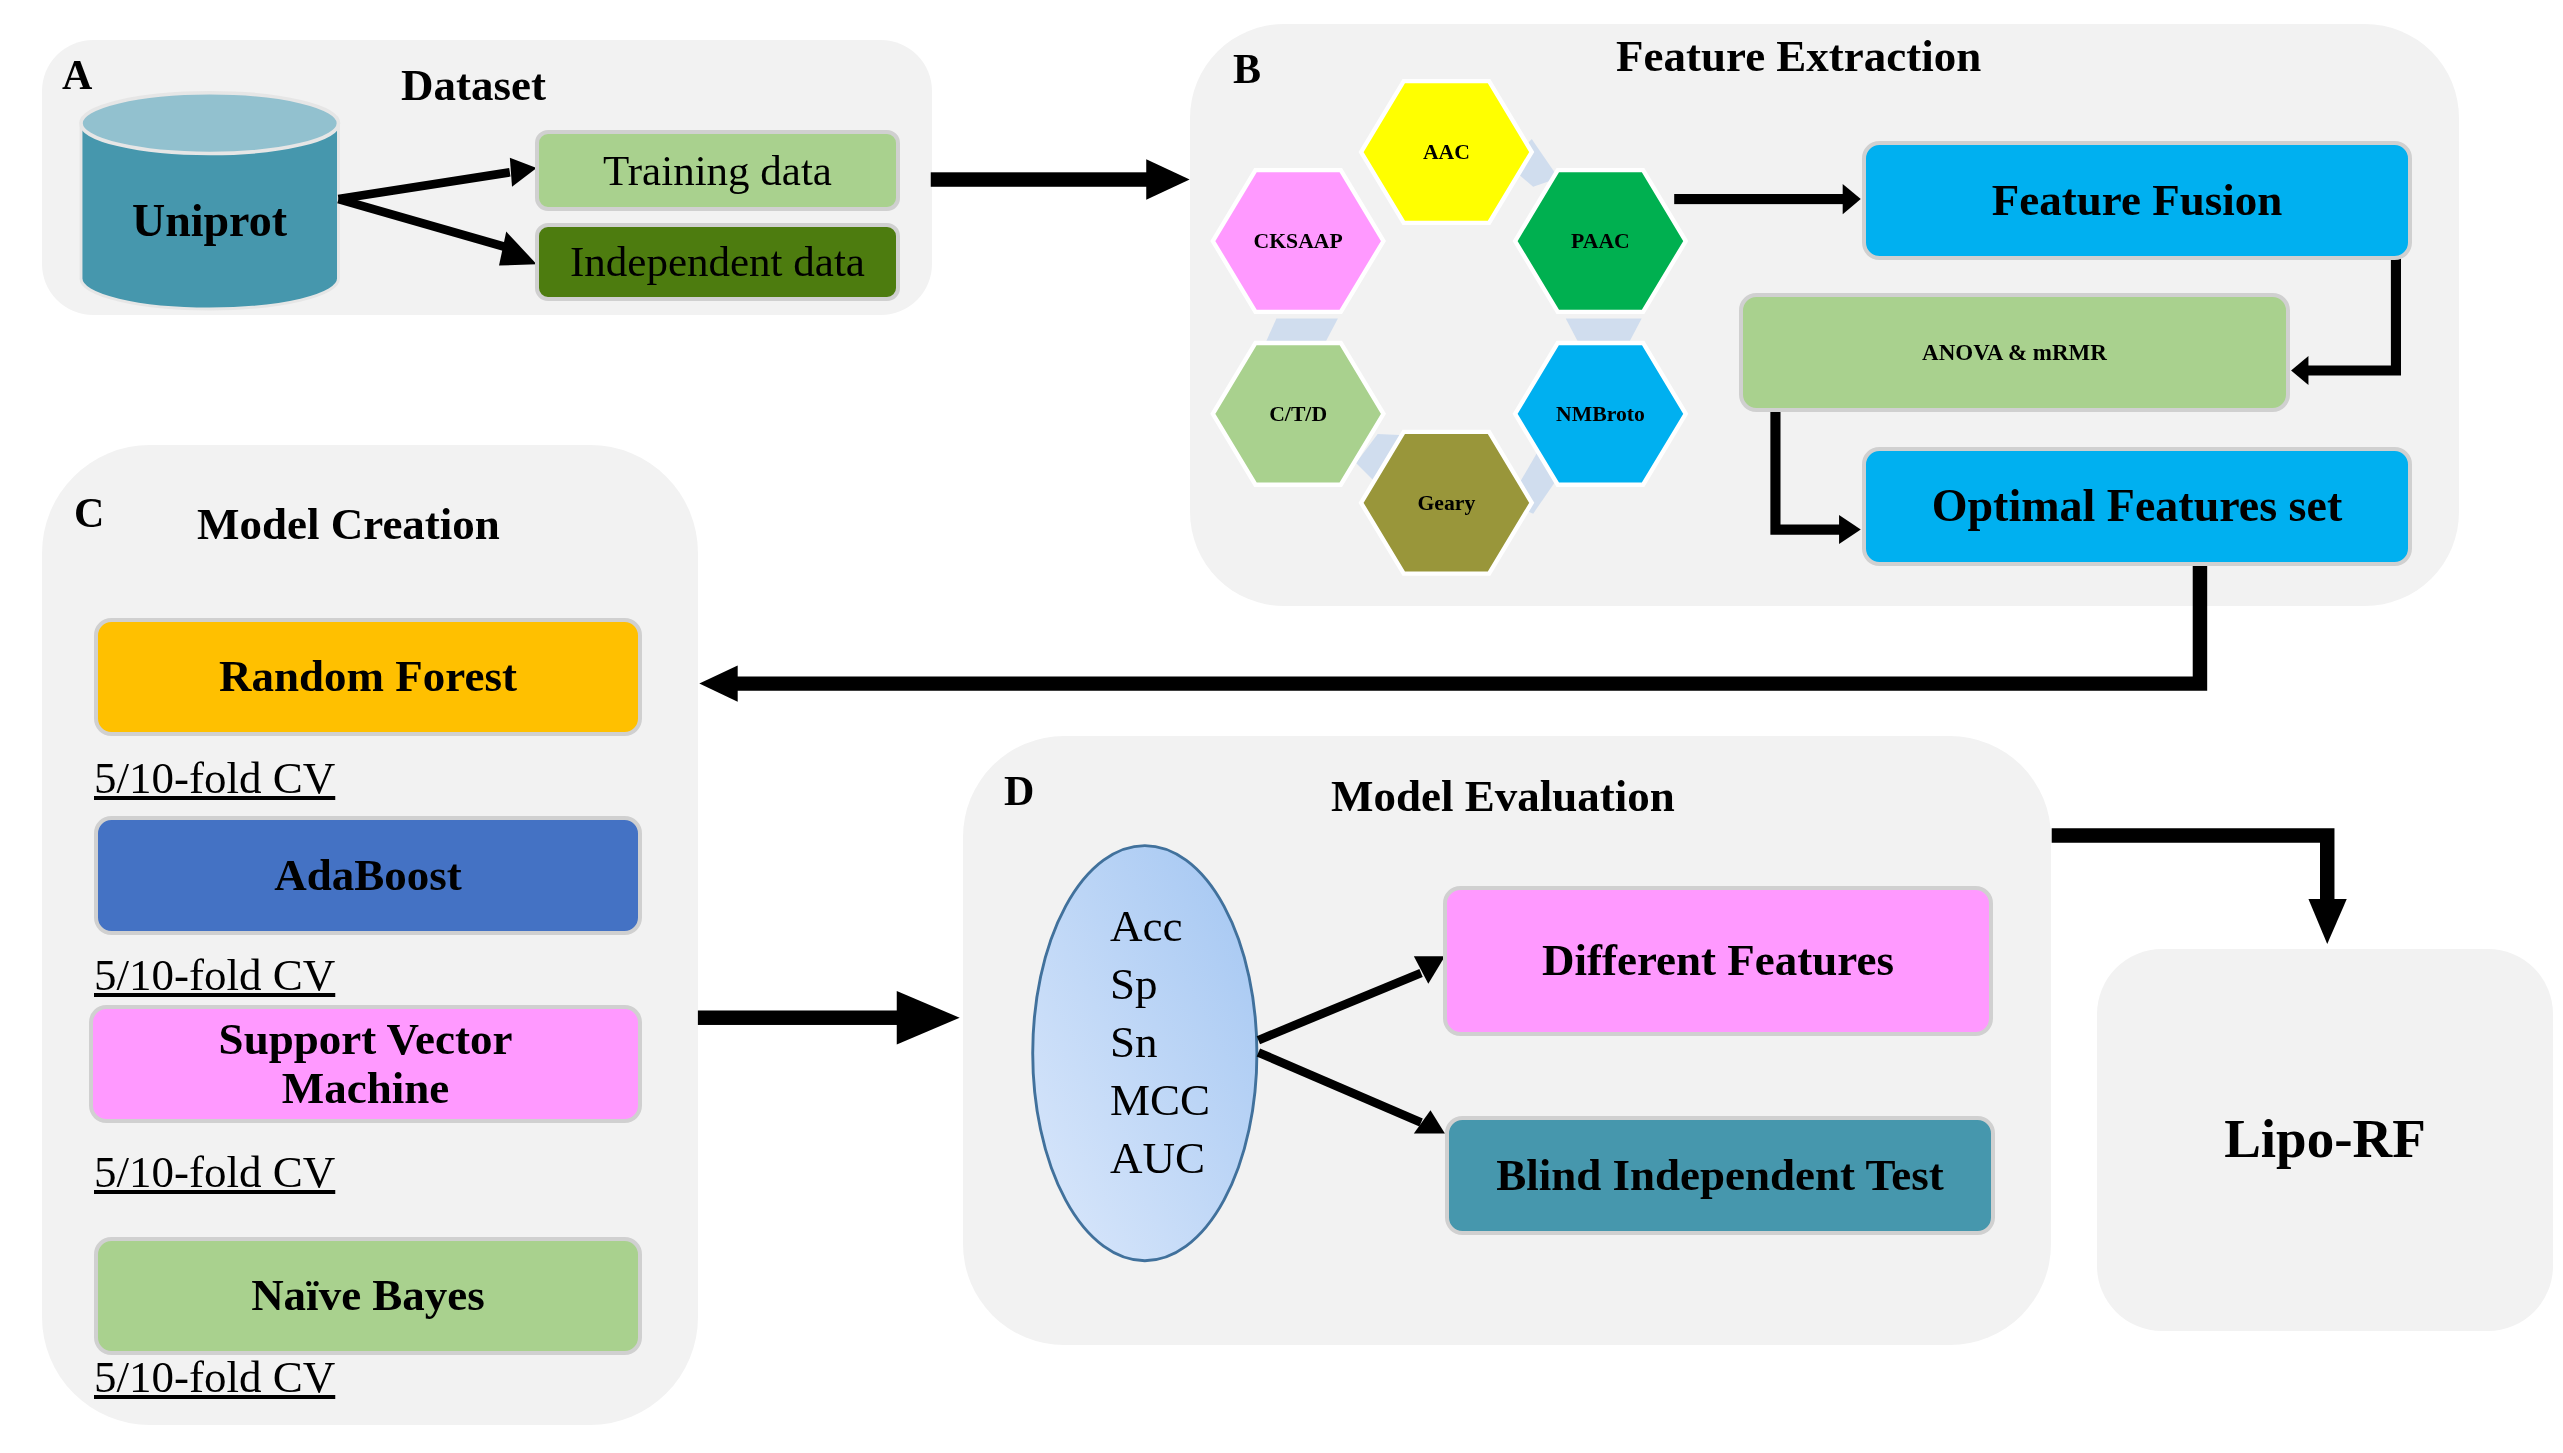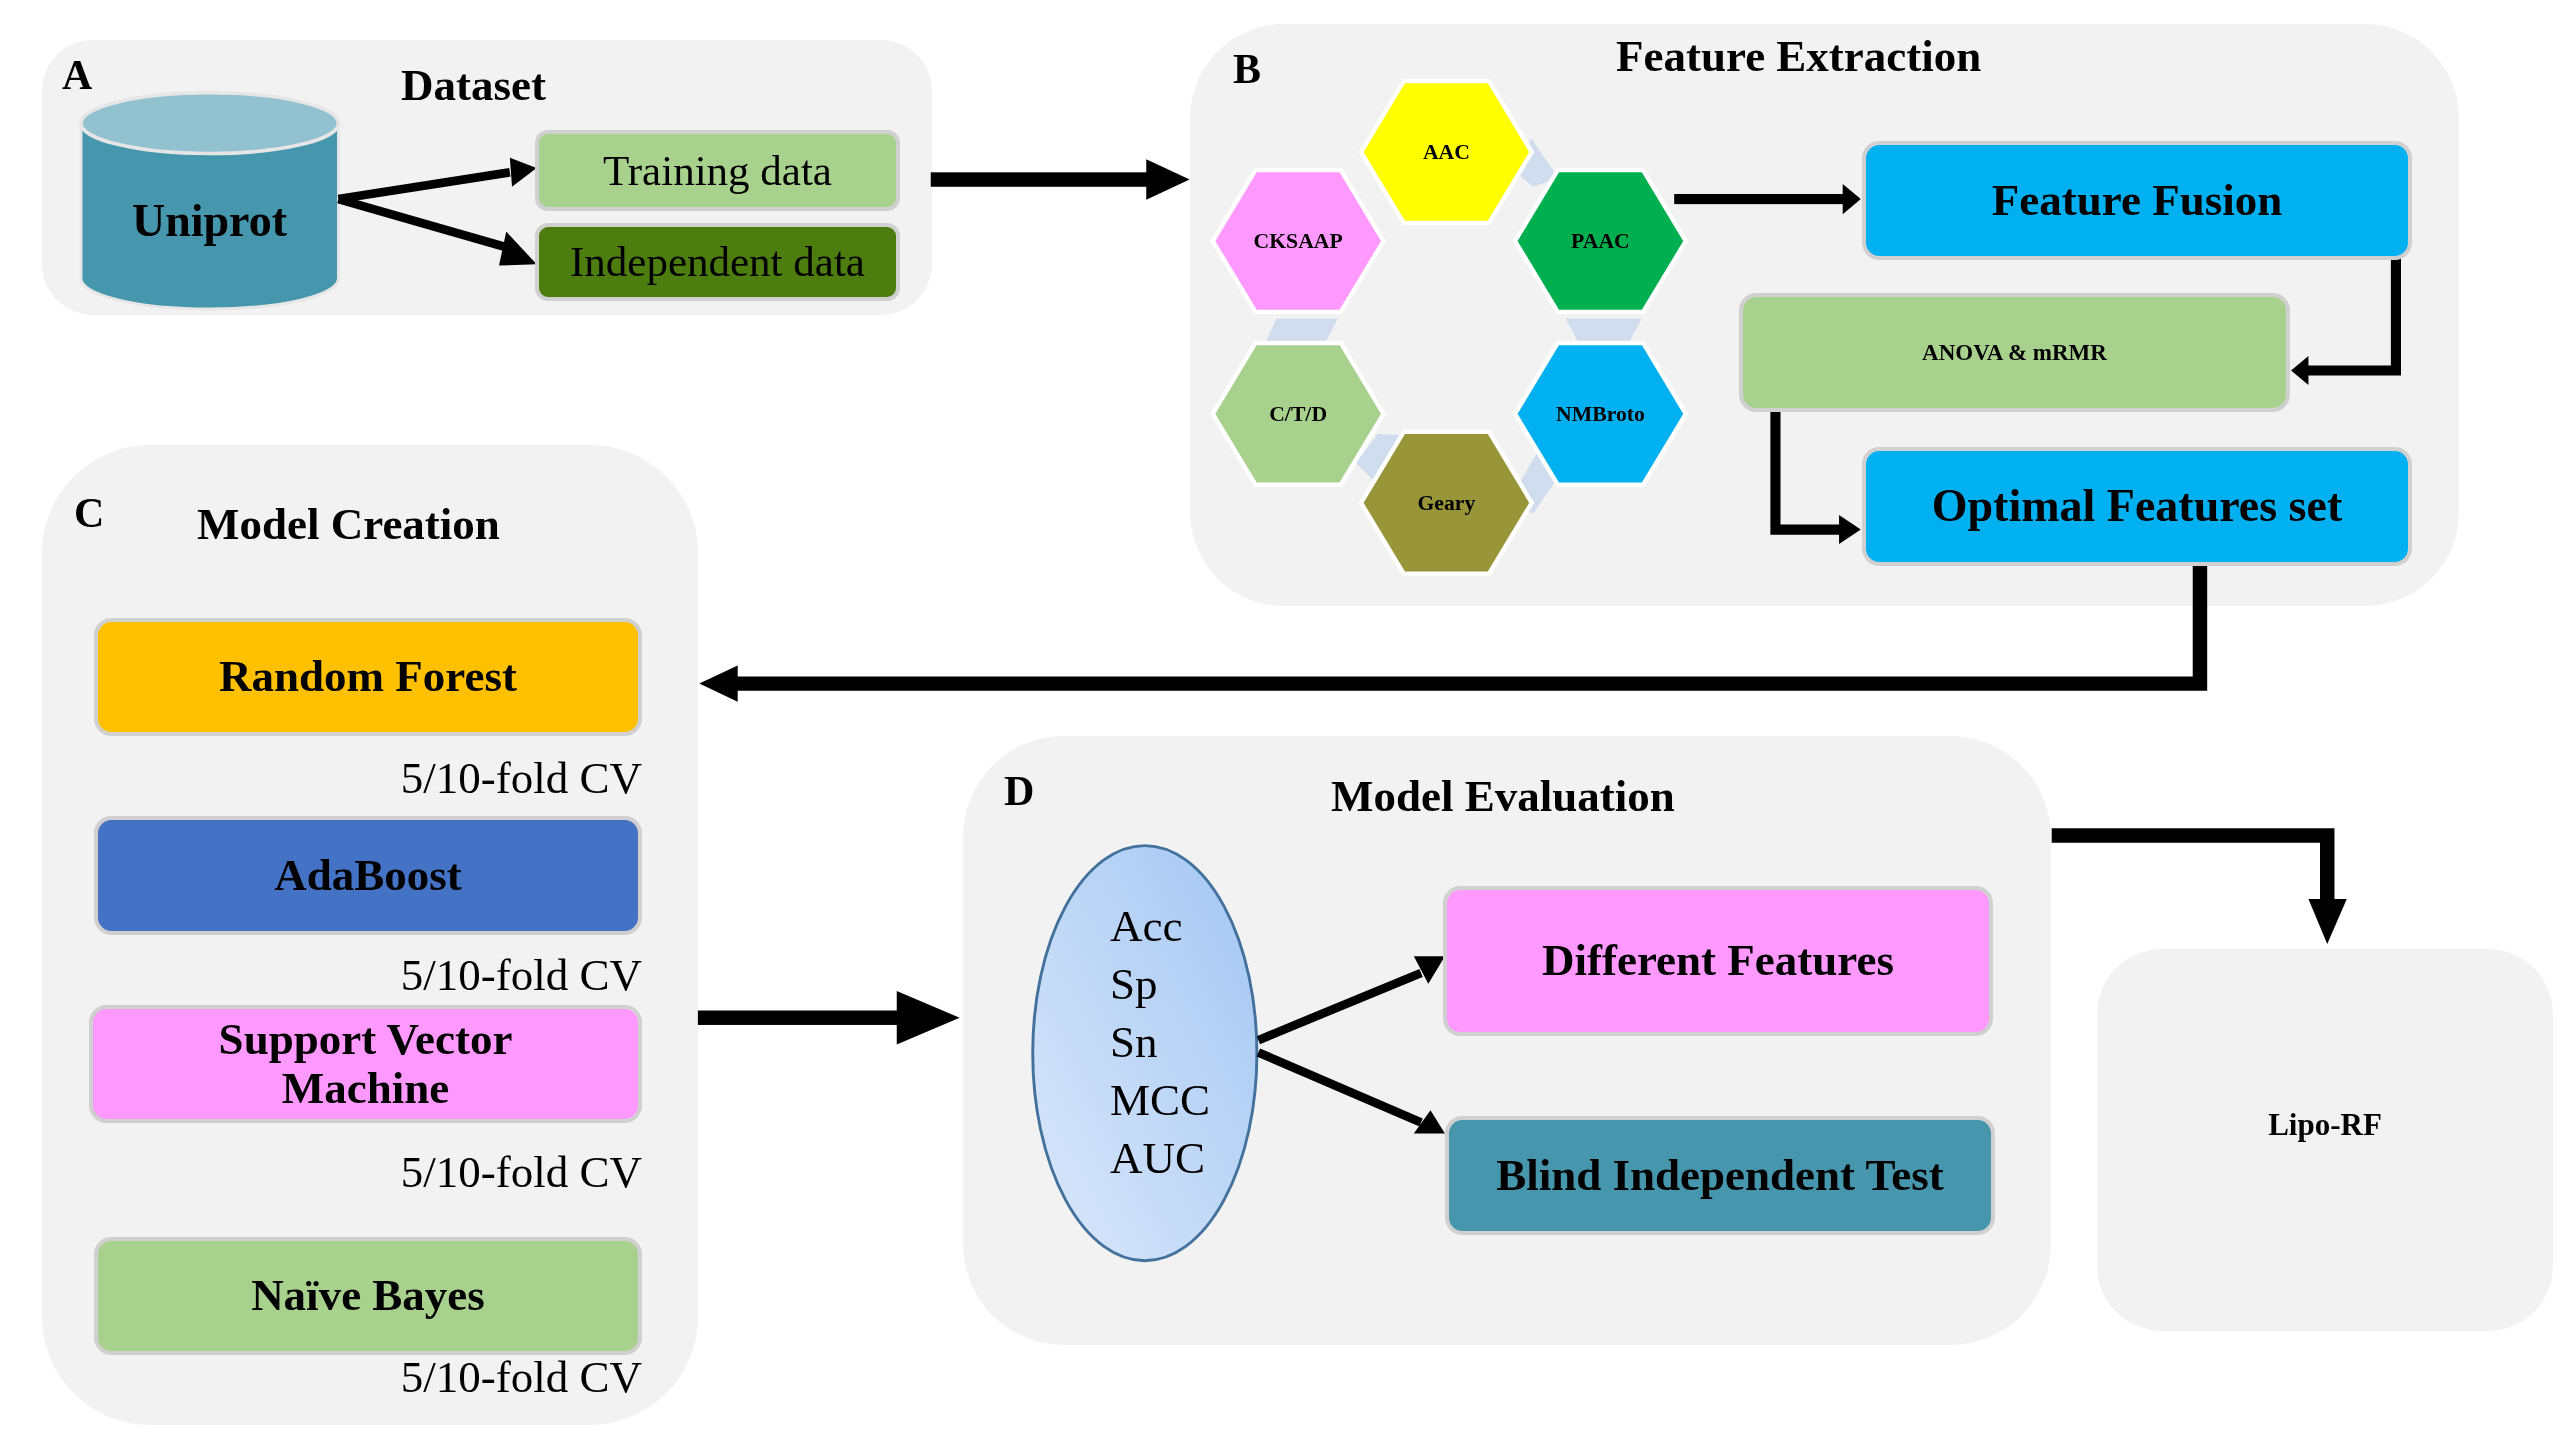--- a/index.html
+++ b/index.html
@@ -3,21 +3,21 @@
 <meta charset="utf-8">
 <style>
   html,body{margin:0;padding:0;background:#ffffff;}
   body{width:2563px;height:1454px;position:relative;overflow:hidden;font-family:"Liberation Serif","DejaVu Serif",serif;color:#000;}
   .panel{position:absolute;background:#f2f2f2;border-radius:65px;}
   .abs{position:absolute;}
   .letter{position:absolute;font-weight:bold;font-size:42px;}
   .ptitle{position:absolute;font-weight:bold;font-size:45px;text-align:center;white-space:nowrap;}
   .box{position:absolute;border-radius:17.4px;border:4.3px solid #d0d0d0;display:flex;align-items:center;justify-content:center;text-align:center;box-sizing:border-box;line-height:1.1;}
   .bold{font-weight:bold;}
-  .cv{position:absolute;font-size:45px;text-align:right;white-space:nowrap;}
+  .cv{position:absolute;font-size:45px;text-align:left;white-space:nowrap;text-decoration:underline;}
   svg{position:absolute;left:0;top:0;overflow:visible;}
   .hex-label{font-family:"Liberation Serif","DejaVu Serif",serif;font-weight:bold;font-size:30px;}
 </style>
 </head>
 <body>
 
 <div class="panel" style="left:42px;top:40px;width:890px;height:275px;border-radius:51px;"></div>
 <div class="panel" style="left:1190px;top:24px;width:1269px;height:582px;border-radius:94px;"></div>
 <div class="panel" style="left:42px;top:445px;width:656px;height:980px;border-radius:108px;"></div>
 <div class="panel" style="left:963px;top:736px;width:1088px;height:609px;border-radius:101px;"></div>
@@ -181,14 +181,14 @@
   <div>MCC</div>
   <div>AUC</div>
 </div>
 <div class="box bold" style="left:1443px;top:886px;width:550px;height:150px;background:#ff99ff;font-size:45px;">
     <span>Different Features</span>
   </div>
 <div class="box bold" style="left:1445px;top:1068px;width:550px;height:119px;background:#4697ad;font-size:45px;margin-top:48px;">
     <span>Blind Independent Test</span>
   </div>
 
-<div class="abs bold" style="left:2097px;top:1107px;width:456px;text-align:center;font-size:31px;">Lipo-RF</div>
+<div class="abs bold" style="left:2097px;top:1107px;width:456px;text-align:center;font-size:55px;">Lipo-RF</div>
 
 
 </body></html>

